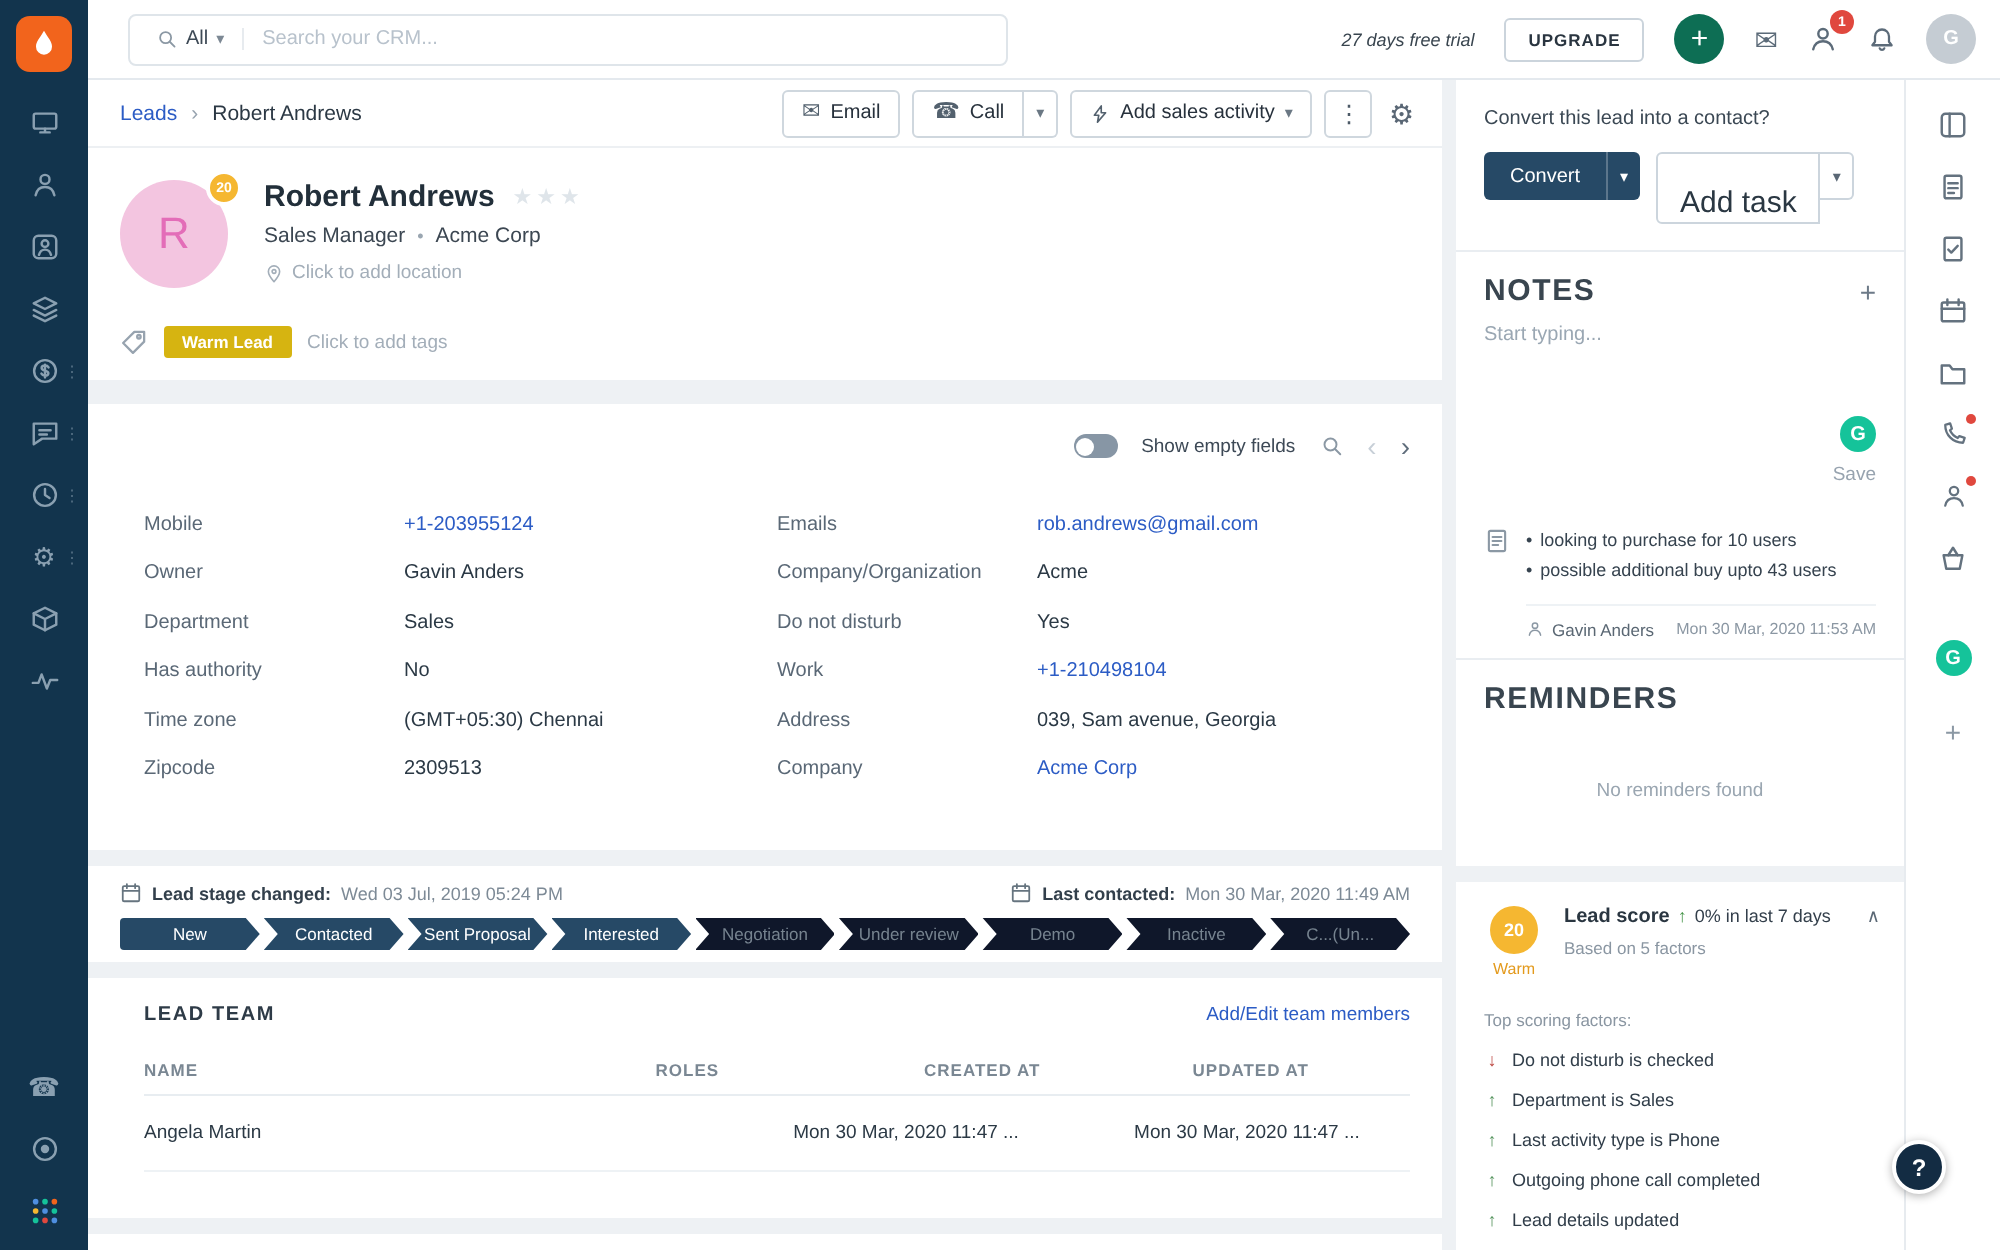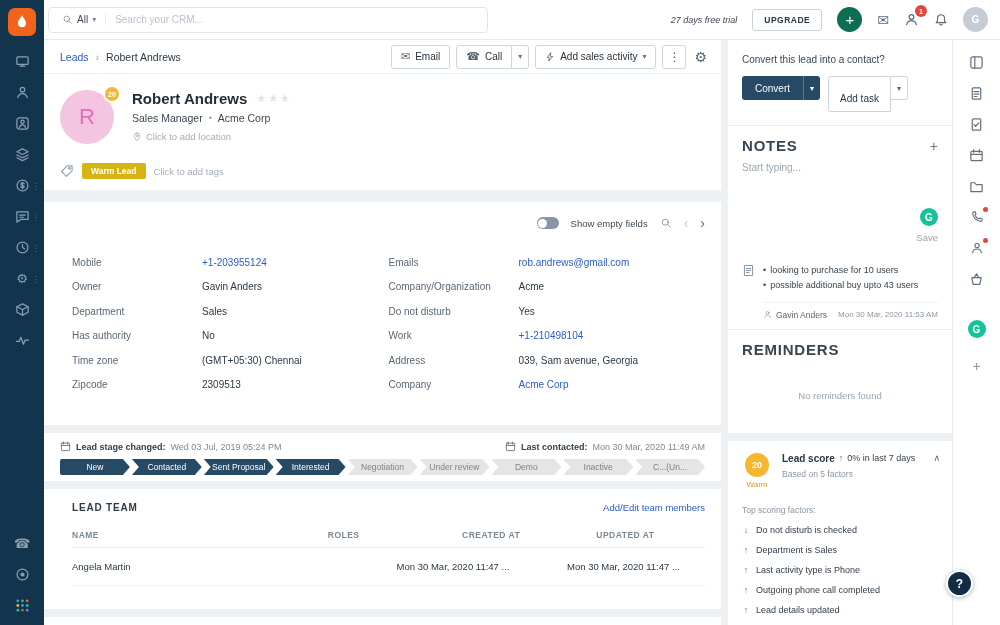--- a/index.html
+++ b/index.html
@@ -11,21 +11,21 @@
 
   
   .left-rail{position:absolute;left:0;top:0;width:44px;height:625px;background:#12344d;display:flex;flex-direction:column;align-items:center;z-index:6}
   .logo{width:28px;height:28px;border-radius:7px;background:#f2641c;margin:8px 0 10px;display:flex;align-items:center;justify-content:center;cursor:pointer;flex:none}
   .rail-icon{width:44px;height:31px;display:flex;align-items:center;justify-content:center;color:#8aa0b1;position:relative;cursor:pointer;flex:none}
   .rail-icon.has-dots::after{content:"⋮";position:absolute;right:4px;top:50%;transform:translateY(-50%);font-size:8px;color:#56718573;color:#567185}
   .rail-glyph{font-size:13px;line-height:1;color:#8aa0b1}
   .rail-bottom{margin-top:auto;margin-bottom:4px;display:flex;flex-direction:column;align-items:center}
 
   
-  .topbar{position:absolute;left:44px;top:0;width:956px;height:40px;background:#fff;border-bottom:1px solid #e4e9ee;display:flex;align-items:center;padding:0 12px 0 4px;z-index:5}
+  .topbar{position:absolute;left:44px;top:0;width:956px;height:40px;background:#fff;border-bottom:1px solid #e4e9ee;display:flex;align-items:center;padding:0 12px 0 20px;z-index:5}
   .searchbox{display:flex;align-items:center;width:440px;height:26px;border:1px solid #dfe5ea;border-radius:4px;padding:0 8px;background:#fff}
   .scope{display:flex;align-items:center;gap:4px;padding:0 9px 0 5px;border-right:1px solid #e7ebef;margin-right:9px;font-size:10px;color:#3e4a56;cursor:pointer}
   .scope .caret{font-size:8px;color:#7c8894}
   .search-input{border:0;outline:0;flex:1;font-size:10px;color:#3e4a56;background:transparent}
   .search-input::placeholder{color:#b8c2cc}
   .topbar-right{margin-left:auto;display:flex;align-items:center;gap:15px}
   .trial{font-style:italic;font-size:9px;color:#39454f;white-space:nowrap}
   .upgrade{font-size:8.5px;letter-spacing:.5px;padding:5px 11px;border:1px solid #cbd4dc;border-radius:3px;background:#fff;color:#2a3540;font-weight:bold;cursor:pointer}
   .quickadd{width:25px;height:25px;border-radius:50%;background:#0d6e54;color:#fff;border:0;font-size:15px;line-height:1;cursor:pointer}
   .tb-icon{color:#5c6b79;position:relative;cursor:pointer;display:flex;align-items:center}
@@ -87,21 +87,21 @@
 
   
   .stagecard{background:#fff;height:48px;padding:8px 16px 0;flex:none}
   .stage-meta{display:flex;justify-content:space-between;font-size:9px;color:#7d8a96;align-items:flex-end}
   .stage-meta .mgrp{display:flex;align-items:center;gap:5px}
   .stage-meta b{color:#323f4b;font-weight:bold}
   .stage-meta .cal{color:#66747f}
   .stages{display:flex;margin-top:7px;gap:2px}
   .stage{flex:1;height:16px;display:flex;align-items:center;justify-content:center;font-size:8.5px;color:#fff;background:#264966;clip-path:polygon(0 0,calc(100% - 7px) 0,100% 50%,calc(100% - 7px) 100%,0 100%,7px 50%);white-space:nowrap;overflow:hidden;padding:0 9px;cursor:pointer}
   .stage.first{clip-path:polygon(0 0,calc(100% - 7px) 0,100% 50%,calc(100% - 7px) 100%,0 100%);border-radius:2px 0 0 2px}
-  .stage.todo{background:#e5e5e5;color:#76838f}
+  .stage.todo{background:#0f172a;color:#76838f}
 
   
   .teamcard{background:#fff;height:120px;padding:13px 16px 0 28px;flex:none}
   .team-header{display:flex;align-items:center}
   .team-header h2{font-size:10px;letter-spacing:.8px;color:#2e3b47;font-weight:bold}
   .team-header a{margin-left:auto;color:#2c5cc5;font-size:9.5px;cursor:pointer;text-decoration:none}
   .thead{display:flex;margin-top:17px;border-bottom:1px solid #e8edf1;padding-bottom:7px}
   .thead span{font-size:8.5px;color:#7a8793;letter-spacing:.5px;font-weight:bold}
   .trow{display:flex;padding:13px 0;border-bottom:1px solid #eef2f5;font-size:9.5px;color:#2b3945;cursor:pointer}
   .tc1{flex:2}.tc2{flex:1.05}.tc3{flex:1.05}.tc4{flex:.85}
@@ -112,21 +112,21 @@
   .sec1{flex:none}
   .sec2{flex:1;padding:12px 14px 0;position:relative}
   .pgap{height:8px;flex:none}
   .divider{border-top:1px solid #e9edf1}
 
   .convert-block{padding:14px 14px 13px}
   .convert-q{font-size:10px;color:#3b4854;margin-bottom:11px}
   .cv-row{display:flex;gap:8px}
   .navy-btn{background:#264966;color:#fff;border:0;height:24px;font-size:10px;padding:0 13px;border-radius:3px 0 0 3px;cursor:pointer}
   .navy-caret{background:#264966;color:#fff;border:0;border-left:1px solid rgba(255,255,255,.25);height:24px;padding:0 6px;border-radius:0 3px 3px 0;cursor:pointer;font-size:8px}
-  .ghost-btn{background:#fff;border:1px solid #ccd5dd;color:#2a3742;height:36px;font-size:10px;padding:16px 11px;border-radius:3px 0 0 3px;cursor:pointer}
+  .ghost-btn{background:#fff;border:1px solid #ccd5dd;color:#2a3742;height:36px;font-size:15px;padding:16px 11px;border-radius:3px 0 0 3px;cursor:pointer}
   .ghost-caret{background:#fff;border:1px solid #ccd5dd;border-left:0;color:#5a6775;height:24px;padding:0 6px;border-radius:0 3px 3px 0;cursor:pointer;font-size:8px}
 
   .panel-head{display:flex;align-items:center;padding:11px 14px 8px}
   .panel-head h3{font-size:15px;letter-spacing:.8px;color:#39454f;font-weight:bold}
   .panel-head .add-plus{margin-left:auto;font-size:14px;color:#6d7a88;cursor:pointer;line-height:1}
 
   .note-editor{margin:0 14px;height:64px;position:relative;cursor:text}
   .note-ph{color:#9aa7b3;font-size:10px}
   .grammarly{position:absolute;right:0;bottom:0;width:18px;height:18px;border-radius:50%;background:#15c39a;color:#fff;font-size:10px;font-weight:bold;display:flex;align-items:center;justify-content:center;cursor:pointer}
   .save-row{display:flex;justify-content:flex-end;padding:6px 14px 10px;color:#97a3af;font-size:9.5px}

